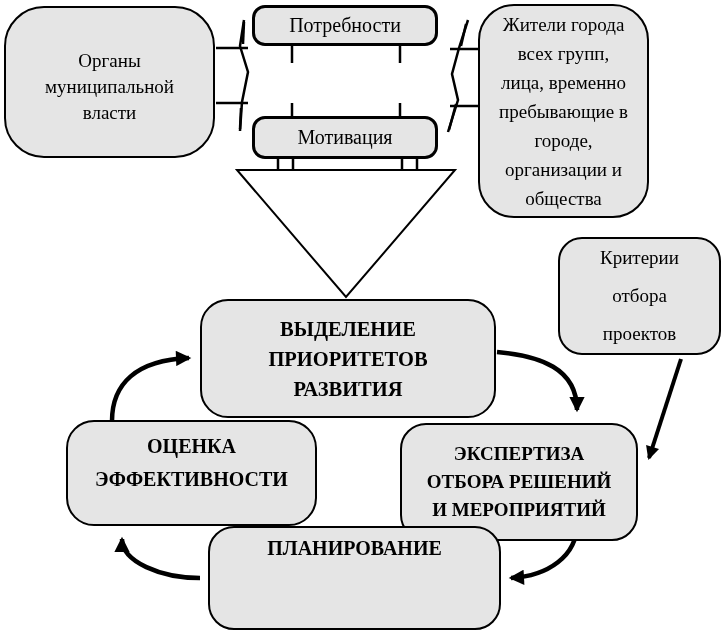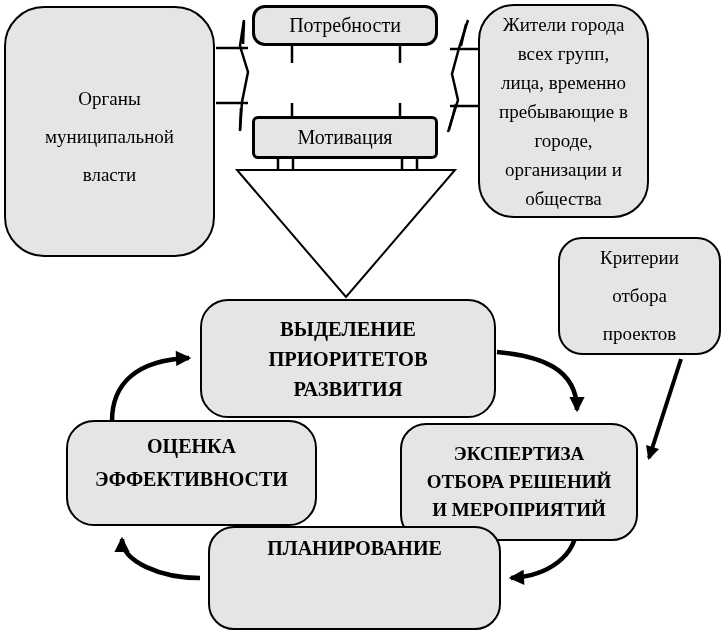--- a/index.html
+++ b/index.html
@@ -32,24 +32,24 @@
     text-align: center;
   }
   .node .lbl {
     white-space: pre-line;
     display: block;
     width: 100%;
   }
   .topalign { align-items: flex-start; }
 
   
-  #authorities { left: 4px;   top: 6px;   width: 211px; height: 251px; border-radius: 40px; font-size: 19px; line-height: 38px; padding-top: 10px; }
+  #authorities { left: 4px;   top: 6px;   width: 211px; height: 152px; border-radius: 40px; font-size: 19px; line-height: 26px; padding-top: 10px; }
   #needs        { left: 252px; top: 5px;   width: 186px; height: 41px;  border-radius: 13px; border-width: 3px; font-size: 20px; }
   #expectations { left: 252px; top: 61px;  width: 186px; height: 44px;  border-radius: 13px; border-width: 3px; font-size: 20px; }
-  #motivation   { left: 252px; top: 116px; width: 186px; height: 43px;  border-radius: 6px; border-width: 3px; font-size: 20px; }
+  #motivation   { left: 252px; top: 116px; width: 186px; height: 43px;  border-radius: 13px; border-width: 3px; font-size: 20px; }
   #residents    { left: 478px; top: 4px;   width: 171px; height: 214px; border-radius: 36px; font-size: 19px; line-height: 29px; }
   #criteria     { left: 558px; top: 237px; width: 163px; height: 118px; border-radius: 24px; font-size: 19px; line-height: 38px; }
   #priorities   { left: 200px; top: 299px; width: 296px; height: 119px; border-radius: 28px; font-size: 20.5px; line-height: 30px; font-weight: bold; }
   #evaluation   { left: 66px;  top: 420px; width: 251px; height: 106px; border-radius: 28px; font-size: 20px; line-height: 33px; font-weight: bold; padding-top: 8px; }
   #expertise    { left: 400px; top: 423px; width: 238px; height: 118px; border-radius: 26px; font-size: 19px; line-height: 28px; font-weight: bold; }
   #planning     { left: 208px; top: 526px; width: 293px; height: 104px; border-radius: 26px; font-size: 20px; font-weight: bold; padding-top: 9px; }
 
   svg .thin { stroke: #000000; stroke-width: 2.5; fill: none; }
   svg .zig  { stroke: #000000; stroke-width: 2.5; fill: none; stroke-linejoin: miter; }
   svg .tri  { stroke: #000000; stroke-width: 2;   fill: #ffffff; }

